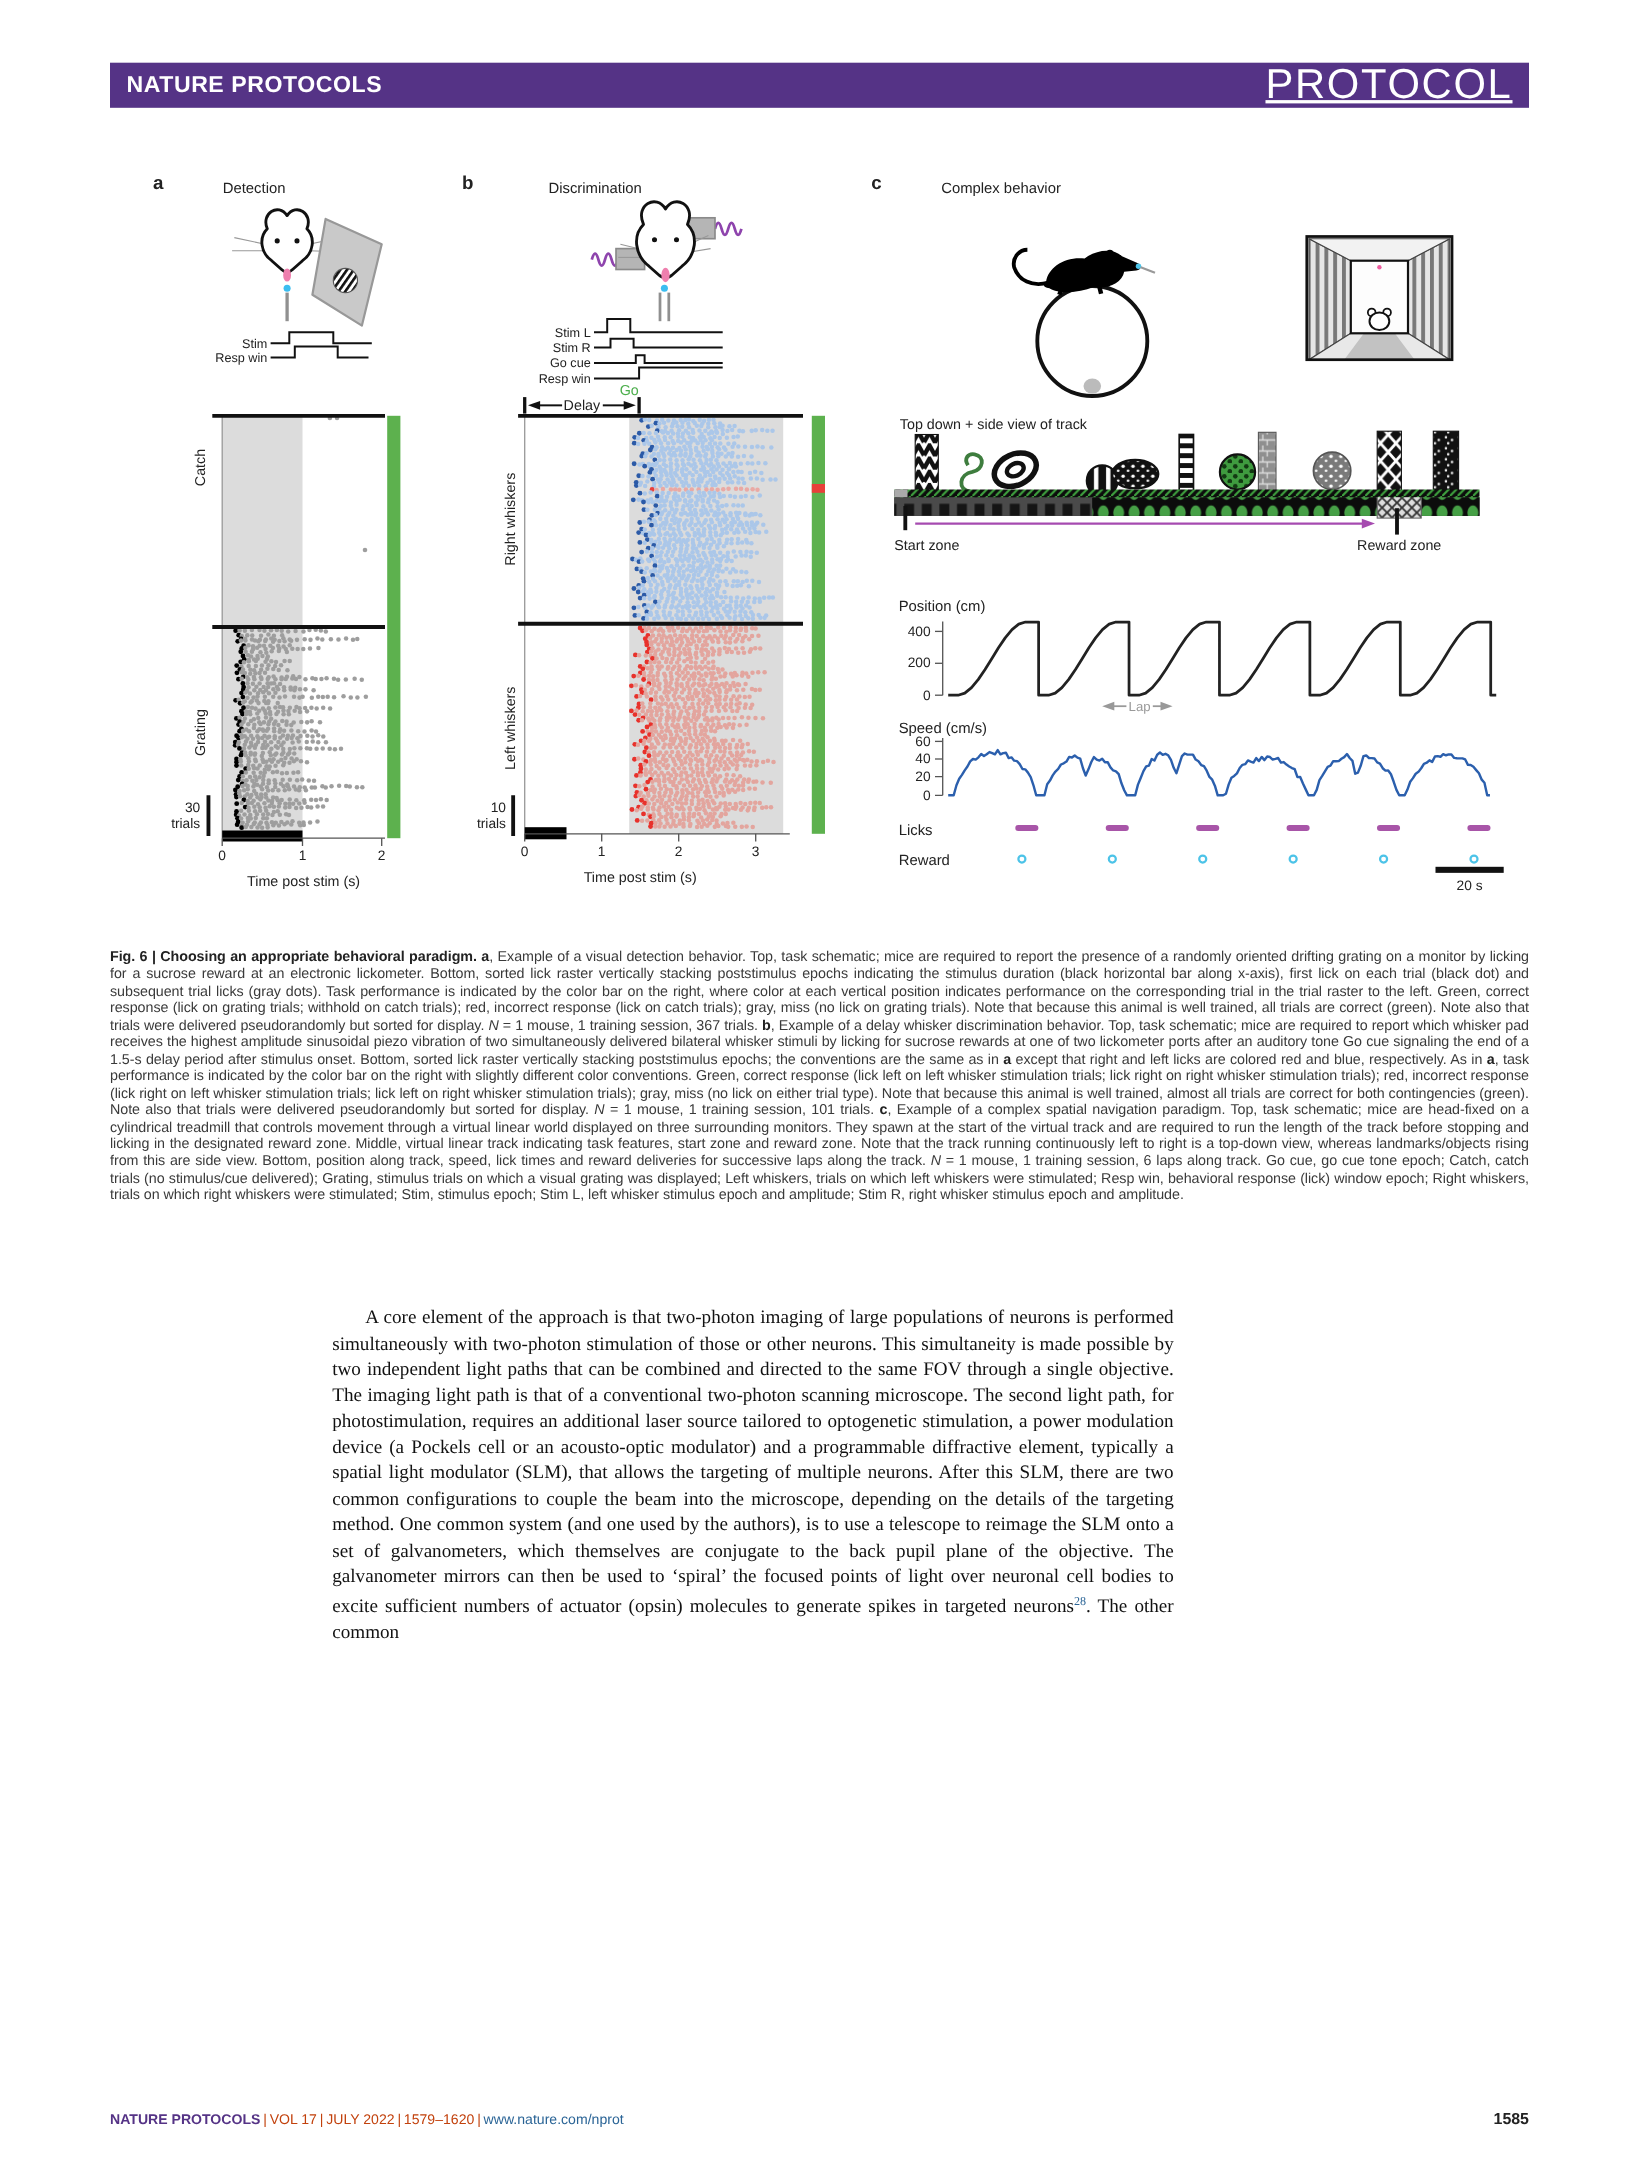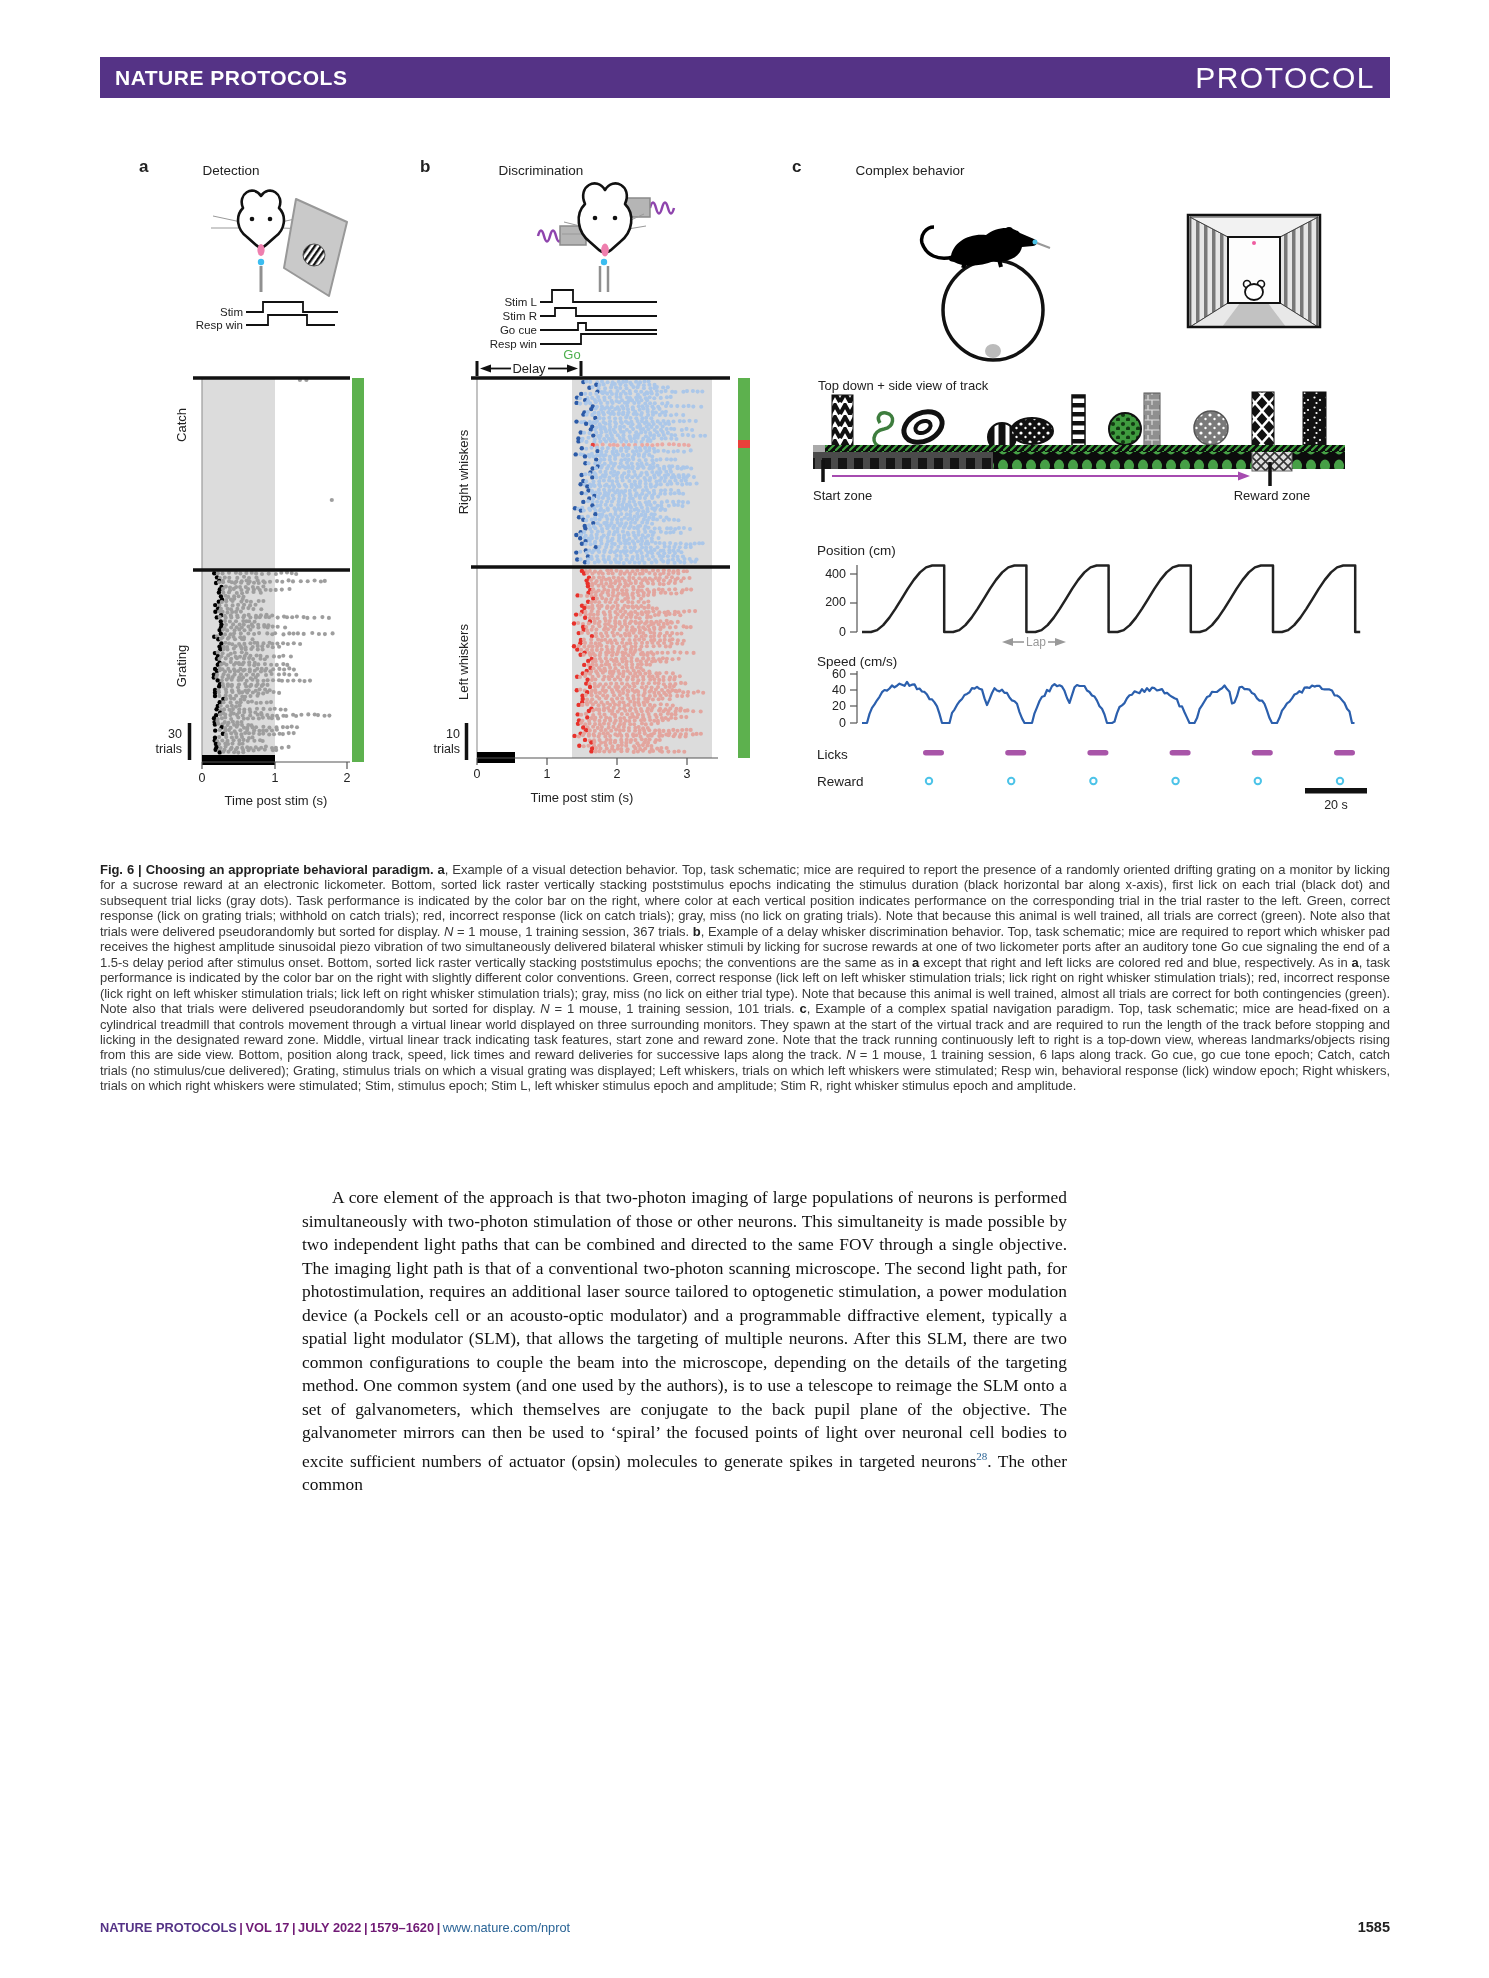--- a/index.html
+++ b/index.html
@@ -1,35 +1,35 @@
 <!DOCTYPE html>
 <html><head>
 <meta charset="utf-8">
 <style>
   html,body{margin:0;padding:0;background:#fff;}
   body{width:1489px;height:1978px;position:relative;font-family:"Liberation Sans",sans-serif;}
   .masthead{position:absolute;left:100px;top:57px;width:1290px;height:41px;background:#553386;
     display:flex;align-items:center;justify-content:space-between;padding:0 15px;box-sizing:border-box;color:#fff;}
   .journal-name{font-weight:700;font-size:21px;letter-spacing:.5px;}
-  .article-type{font-size:30px;font-weight:400;letter-spacing:1.5px;}
+  .article-type{font-size:38px;font-weight:400;letter-spacing:1.5px;text-decoration:underline;}
   .figure-area{position:absolute;left:100px;top:115px;width:1290px;height:740px;}
   svg text{font-family:"Liberation Sans",sans-serif;fill:#222;}
   .f11{font-size:11.5px}.f12{font-size:12px}.f125{font-size:12.5px}.f13{font-size:13px}.f135{font-size:13.5px}
   .letter{font-size:17px;font-weight:700}
   .caption{position:absolute;left:100px;top:862px;width:1290px;font-size:13px;line-height:15.45px;
     text-align:justify;color:#3a3a3a;letter-spacing:-0.05px;}
   .seg-bold{font-weight:700;color:#222;margin-top:40px;}
   .seg-italic{font-style:italic;}
   .body-text{position:absolute;left:302px;top:1186px;width:765px;font-family:"Liberation Serif",serif;
     font-size:17.4px;line-height:23.5px;text-align:justify;color:#111;text-indent:30px;}
   sup.ref{color:#2a6496;font-size:11px;}
   .footer{position:absolute;left:100px;top:1903px;width:1290px;display:flex;justify-content:space-between;
     align-items:baseline;font-size:12.8px;color:#222;}
   .footer .brand{color:#553386;font-weight:700;}
-  .footer .meta{font-weight:700;color:#701a75;}
+  .footer .meta{font-weight:400;color:#c2410c;}
   .footer .link{color:#2a6496;text-decoration:none;}
   .page-number{font-weight:700;font-size:14.5px;color:#222;margin-top:16px;}
 </style>
 </head>
 <body>
 
 <div class="masthead">
   <span class="journal-name">NATURE PROTOCOLS</span>
   <span class="article-type">PROTOCOL</span>
 </div>

